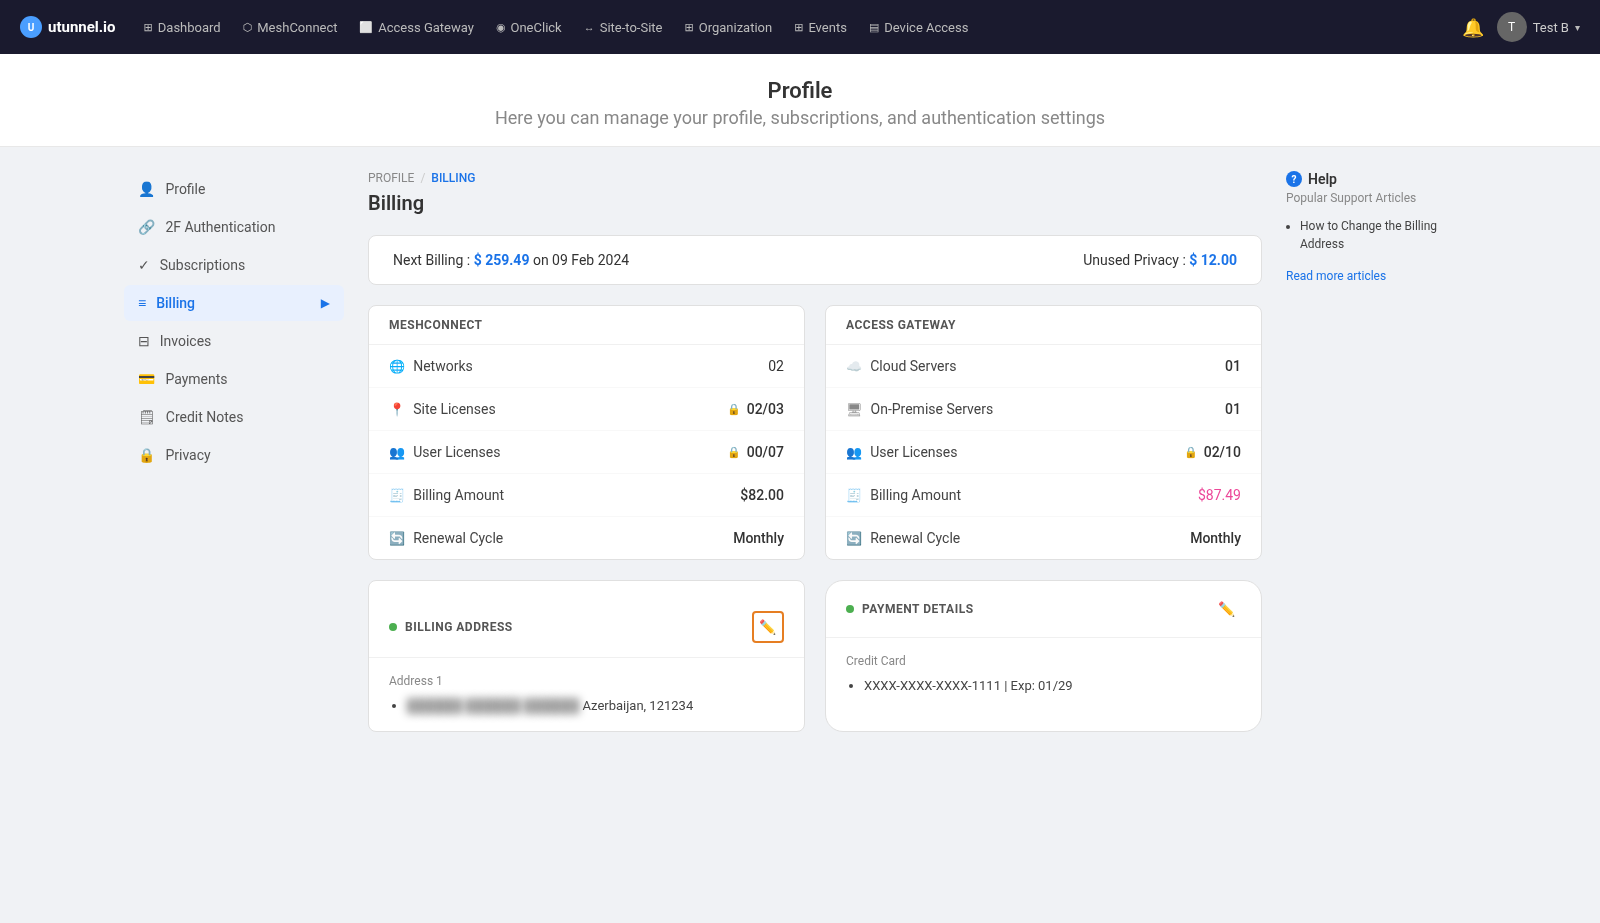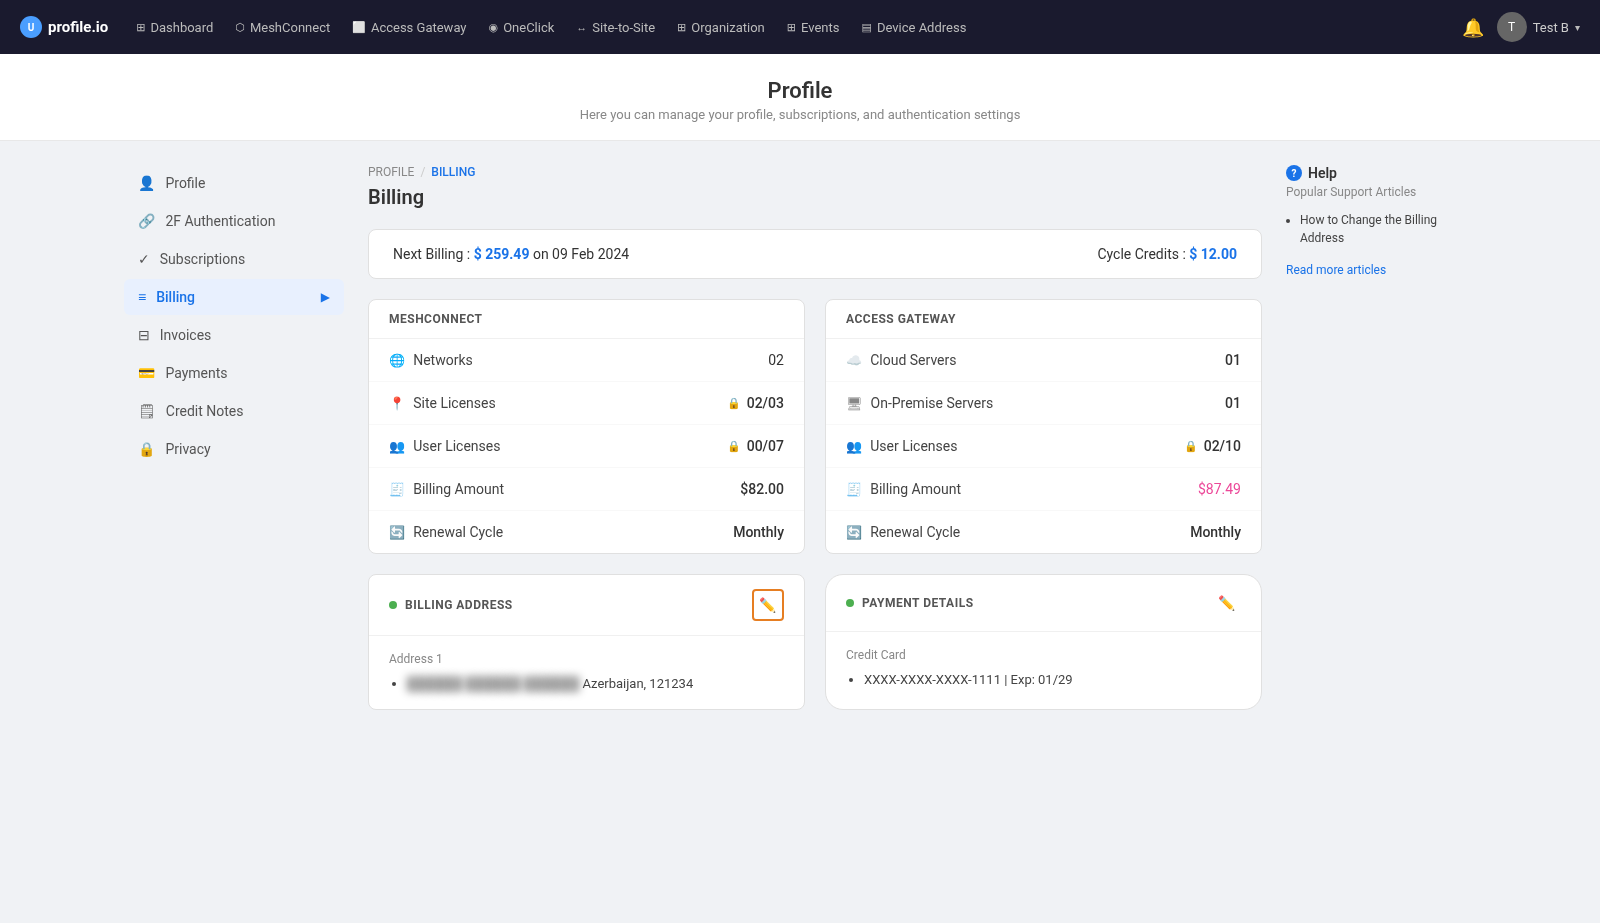--- a/index.html
+++ b/index.html
@@ -4,21 +4,21 @@
   <style>
     * { box-sizing: border-box; margin: 0; padding: 0; }
     body { font-family: -apple-system, BlinkMacSystemFont, 'Segoe UI', Roboto, sans-serif; background: #f0f2f5; color: #333; font-size: 14px; }
   </style>
 </head>
 <body>
 
 <nav style="background:#1a1a2e;height:54px;display:flex;align-items:center;padding:0 20px;gap:2px;">
   <div style="display:flex;align-items:center;gap:6px;margin-right:16px;cursor:pointer;">
     <div style="width:22px;height:22px;background:#4a9eff;border-radius:50%;display:flex;align-items:center;justify-content:center;font-size:10px;color:#fff;font-weight:700;">U</div>
-    <span style="color:#fff;font-weight:700;font-size:15px;">profile.io</span>
+    <span style="color:#fff;font-weight:700;font-size:15px;">utunnel.io</span>
   </div>
 
   <div style="color:#bbb;padding:6px 10px;border-radius:4px;cursor:pointer;font-size:13px;display:flex;align-items:center;gap:5px;">
     <span style="font-size:11px;">⊞</span>
     <span>Dashboard</span>
   </div>
   <div style="color:#bbb;padding:6px 10px;border-radius:4px;cursor:pointer;font-size:13px;display:flex;align-items:center;gap:5px;">
     <span style="font-size:11px;">⬡</span>
     <span>MeshConnect</span>
   </div>
@@ -37,36 +37,36 @@
   <div style="color:#bbb;padding:6px 10px;border-radius:4px;cursor:pointer;font-size:13px;display:flex;align-items:center;gap:5px;">
     <span style="font-size:11px;">⊞</span>
     <span>Organization</span>
   </div>
   <div style="color:#bbb;padding:6px 10px;border-radius:4px;cursor:pointer;font-size:13px;display:flex;align-items:center;gap:5px;">
     <span style="font-size:11px;">⊞</span>
     <span>Events</span>
   </div>
   <div style="color:#bbb;padding:6px 10px;border-radius:4px;cursor:pointer;font-size:13px;display:flex;align-items:center;gap:5px;">
     <span style="font-size:11px;">▤</span>
-    <span>Device Address</span>
+    <span>Device Access</span>
   </div>
 
   <div style="margin-left:auto;display:flex;align-items:center;gap:12px;">
     <span style="color:#bbb;font-size:18px;cursor:pointer;">🔔</span>
     <div style="display:flex;align-items:center;gap:6px;cursor:pointer;">
       <div style="width:30px;height:30px;background:#666;border-radius:50%;display:flex;align-items:center;justify-content:center;font-size:12px;color:#fff;">T</div>
       <span style="color:#ccc;font-size:13px;">Test B</span>
       <span style="color:#bbb;font-size:10px;">▾</span>
     </div>
   </div>
 </nav>
 
 <div style="background:#fff;padding:24px 0 18px;text-align:center;border-bottom:1px solid #e8e8e8;">
   <h1 style="font-size:22px;font-weight:600;color:#333;">Profile</h1>
-  <p style="color:#888;font-size:13px;margin-top:4px;">Here you can manage your profile, subscriptions, and authentication settings</p>
+  <p style="color:#888;font-size:18px;margin-top:4px;">Here you can manage your profile, subscriptions, and authentication settings</p>
 </div>
 
 <div style="display:flex;max-width:1400px;margin:0 auto;padding:24px 24px;gap:24px;">
 
   <aside style="width:220px;flex-shrink:0;">
     <div style="display:flex;align-items:center;gap:10px;padding:10px 14px;border-radius:6px;cursor:pointer;color:#555;margin-bottom:2px;">
       <span style="font-size:14px;">👤</span>
       <span>Profile</span>
     </div>
     <div style="display:flex;align-items:center;gap:10px;padding:10px 14px;border-radius:6px;cursor:pointer;color:#555;margin-bottom:2px;">
@@ -109,21 +109,21 @@
     </div>
     <h2 style="font-size:20px;font-weight:600;color:#333;margin-bottom:20px;">Billing</h2>
 
     <div style="background:#fff;border:1px solid #e0e0e0;border-radius:8px;padding:16px 24px;margin-bottom:20px;display:flex;justify-content:space-between;align-items:center;">
       <div style="font-size:14px;color:#333;">
         <span>Next Billing :</span>
         <strong style="color:#1a73e8;margin-top:20px;">$ 259.49</strong>
         <span>on 09 Feb 2024</span>
       </div>
       <div style="font-size:14px;color:#333;">
-        <span>Cycle Credits :</span>
+        <span>Unused Privacy :</span>
         <strong style="color:#1a73e8;">$ 12.00</strong>
       </div>
     </div>
 
     <div style="display:grid;grid-template-columns:1fr 1fr;gap:20px;margin-bottom:20px;">
 
       <div style="background:#fff;border:1px solid #e0e0e0;border-radius:8px;overflow:hidden;">
         <div style="padding:12px 20px;border-bottom:1px solid #f0f0f0;font-size:12px;font-weight:700;letter-spacing:0.5px;color:#555;text-transform:uppercase;">
           <span>MESHCONNECT</span>
         </div>
@@ -221,21 +221,21 @@
             <span>Renewal Cycle</span>
           </div>
           <span style="color:#333;font-weight:500;">Monthly</span>
         </div>
       </div>
     </div>
 
     <div style="display:grid;grid-template-columns:1fr 1fr;gap:20px;">
 
       <div style="background:#fff;border:1px solid #e0e0e0;border-radius:8px;overflow:hidden;">
-        <div style="padding:14px 20px;border-bottom:1px solid #f0f0f0;display:flex;align-items:center;justify-content:space-between;">
+        <div style="padding:14px 20px;border-bottom:1px solid #f0f0f0;display:flex;align-items:center;justify-content:space-between;margin-top:16px;">
           <div style="display:flex;align-items:center;gap:8px;">
             <div style="width:8px;height:8px;border-radius:50%;background:#4caf50;"></div>
             <span style="font-size:12px;font-weight:700;letter-spacing:0.5px;color:#555;text-transform:uppercase;">BILLING ADDRESS</span>
           </div>
           <div style="width:32px;height:32px;border:2px solid #e67e22;border-radius:4px;display:flex;align-items:center;justify-content:center;cursor:pointer;color:#e67e22;font-size:14px;">
             <span>✏️</span>
           </div>
         </div>
         <div style="padding:16px 20px;">
           <div style="font-size:12px;color:#888;margin-bottom:8px;">Address 1</div>

